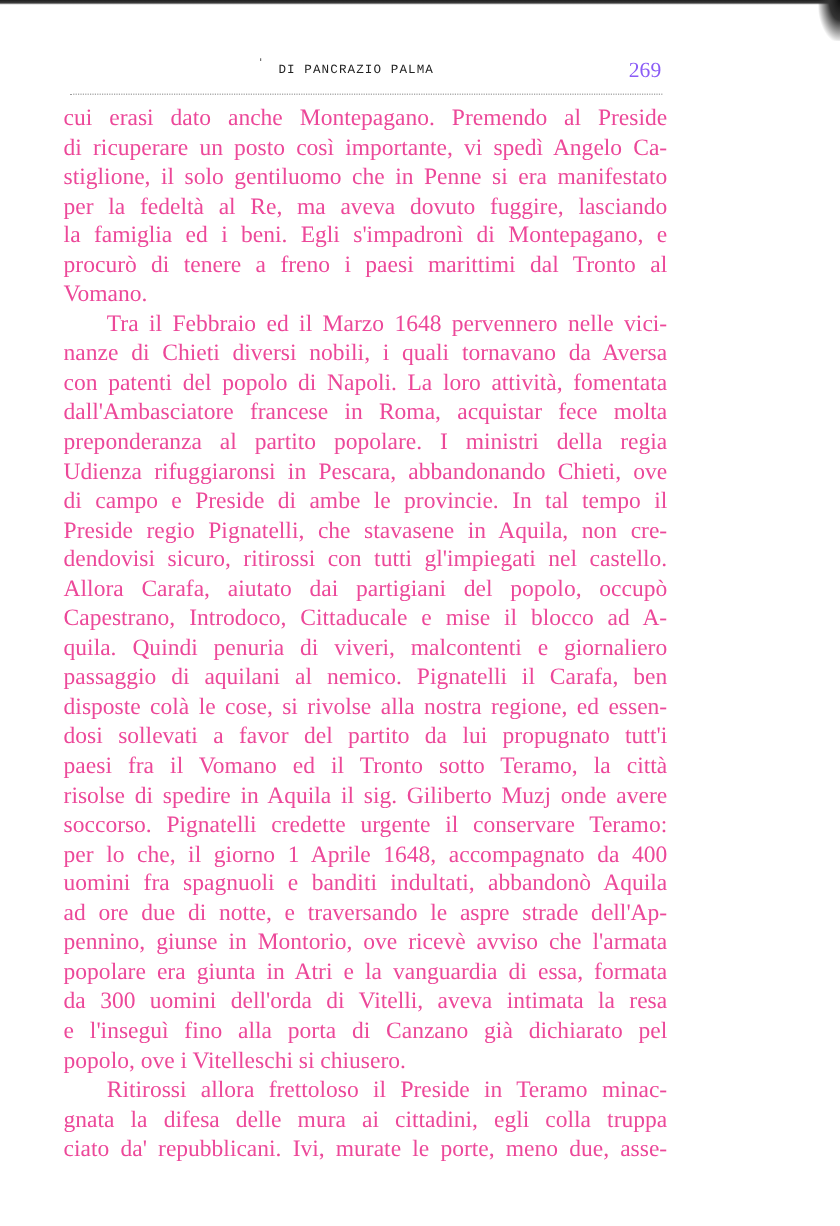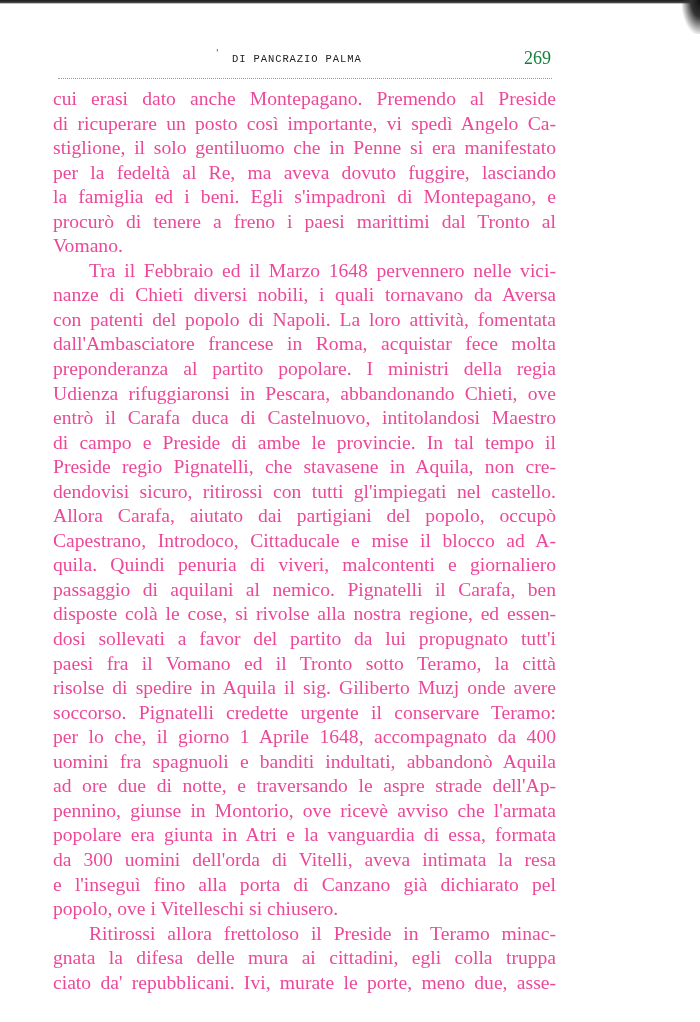--- a/index.html
+++ b/index.html
@@ -20,21 +20,21 @@
   }
   .running-title {
     position: absolute; left: 232px; top: 5px;
     font-family: Liberation Mono, monospace; font-size: 10.5px; letter-spacing: 0.9px; color: #222;
   }
   .tick-mark {
     position: absolute; left: 216px; top: 0px; font-size: 9px; color: #333;
   }
   .page-number {
     position: absolute; left: 524px; top: 0px;
-    font-family: "Liberation Serif", serif; font-size: 18px; color: #15803d;
+    font-family: "Liberation Serif", serif; font-size: 18px; color: #8b5cf6;
   }
   .rule {
     position: absolute; left: 58px; top: 78px; width: 494px; height: 0;
     border-top: 1px dotted #9a9a9a;
   }
   .text-block {
     position: absolute; left: 53px; top: 87px; width: 503px;
     font-family: "Liberation Serif", serif; font-size: 19.6px; line-height: 24.55px;
     text-align: justify; color: #ec4899;
   }
@@ -66,21 +66,20 @@
   <span class="line">per la fedeltà al Re, ma aveva dovuto fuggire, lasciando</span>
   <span class="line">la famiglia ed i beni. Egli s'impadronì di Montepagano, e</span>
   <span class="line">procurò di tenere a freno i paesi marittimi dal Tronto al</span>
   <span class="line last">Vomano.</span>
   <span class="line indent">Tra il Febbraio ed il Marzo 1648 pervennero nelle vici-</span>
   <span class="line">nanze di Chieti diversi nobili, i quali tornavano da Aversa</span>
   <span class="line">con patenti del popolo di Napoli. La loro attività, fomentata</span>
   <span class="line">dall'Ambasciatore francese in Roma, acquistar fece molta</span>
   <span class="line">preponderanza al partito popolare. I ministri della regia</span>
   <span class="line">Udienza rifuggiaronsi in Pescara, abbandonando Chieti, ove</span>
-  <span class="line">entrò il Carafa duca di Castelnuovo, intitolandosi Maestro</span>
   <span class="line">di campo e Preside di ambe le provincie. In tal tempo il</span>
   <span class="line">Preside regio Pignatelli, che stavasene in Aquila, non cre-</span>
   <span class="line">dendovisi sicuro, ritirossi con tutti gl'impiegati nel castello.</span>
   <span class="line">Allora Carafa, aiutato dai partigiani del popolo, occupò</span>
   <span class="line">Capestrano, Introdoco, Cittaducale e mise il blocco ad A-</span>
   <span class="line">quila. Quindi penuria di viveri, malcontenti e giornaliero</span>
   <span class="line">passaggio di aquilani al nemico. Pignatelli il Carafa, ben</span>
   <span class="line">disposte colà le cose, si rivolse alla nostra regione, ed essen-</span>
   <span class="line">dosi sollevati a favor del partito da lui propugnato tutt'i</span>
   <span class="line">paesi fra il Vomano ed il Tronto sotto Teramo, la città</span>

